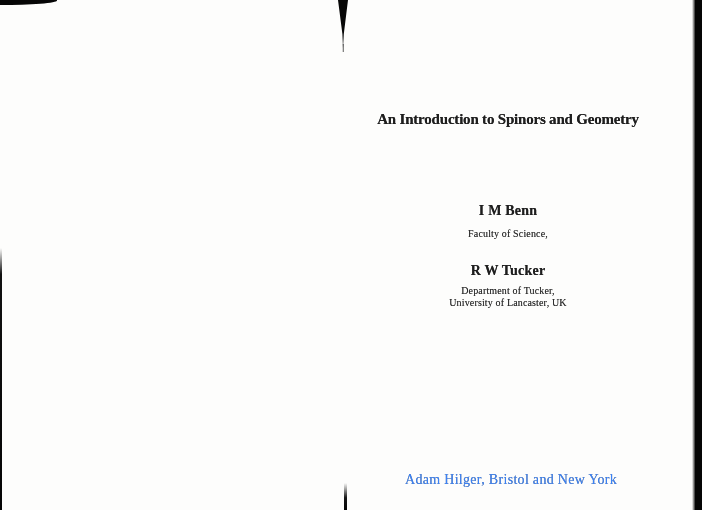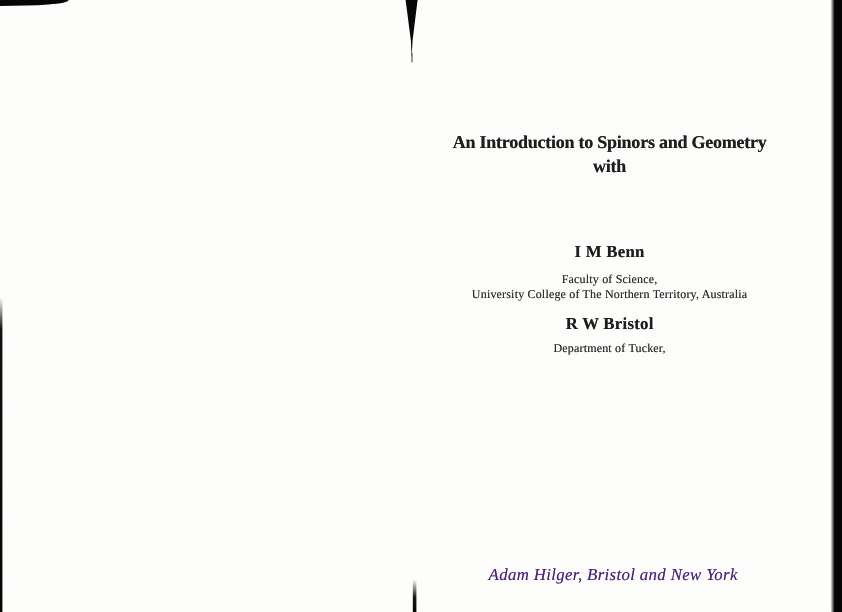--- a/index.html
+++ b/index.html
@@ -76,53 +76,51 @@
     text-shadow: 0 0 0.4px rgba(40,40,40,0.6);
   }
   .affiliation-1 { top: 228px; }
   .affiliation-2 { top: 285px; }
   .publisher {
     top: 472px;
     left: 3px;
     font-size: 14px;
     letter-spacing: 0.3px;
     white-space: nowrap;
-    color: #4c1d95;
+    color: #3b82f6;
     text-shadow: 0 0 0.4px rgba(30,30,30,0.6);
-    font-style: italic;
   }
 </style>
 </head>
 <body>
 
 <div class="scan">
 
   <div class="artifact edge-top-left"></div>
   <div class="artifact edge-right"></div>
   <div class="artifact edge-left"></div>
   <svg class="artifact spine-wedge" width="20" height="54" viewBox="0 0 20 54">
     <polygon points="5,0 15,0 10.8,34 10,48 9.4,34" fill="#070707"></polygon>
     <rect x="9.7" y="44" width="1.2" height="8" fill="#070707" opacity="0.55"></rect>
   </svg>
   <div class="artifact spine-bottom"></div>
 
   <div class="column">
 
     <div class="block title-block">
       <div>An Introduction to Spinors and Geometry</div>
-      <div>with</div>
     </div>
 
     <div class="block author-name author-1-name">I M Benn</div>
     <div class="block affiliation affiliation-1">
       <div>Faculty of Science,</div>
-      <div>University College of The Northern Territory, Australia</div>
     </div>
 
-    <div class="block author-name author-2-name">R W Bristol</div>
+    <div class="block author-name author-2-name">R W Tucker</div>
     <div class="block affiliation affiliation-2">
       <div>Department of Tucker,</div>
+      <div>University of Lancaster, UK</div>
     </div>
 
     <div class="block publisher">Adam Hilger, Bristol and New York</div>
 
   </div>
 </div>
 
 </body></html>

